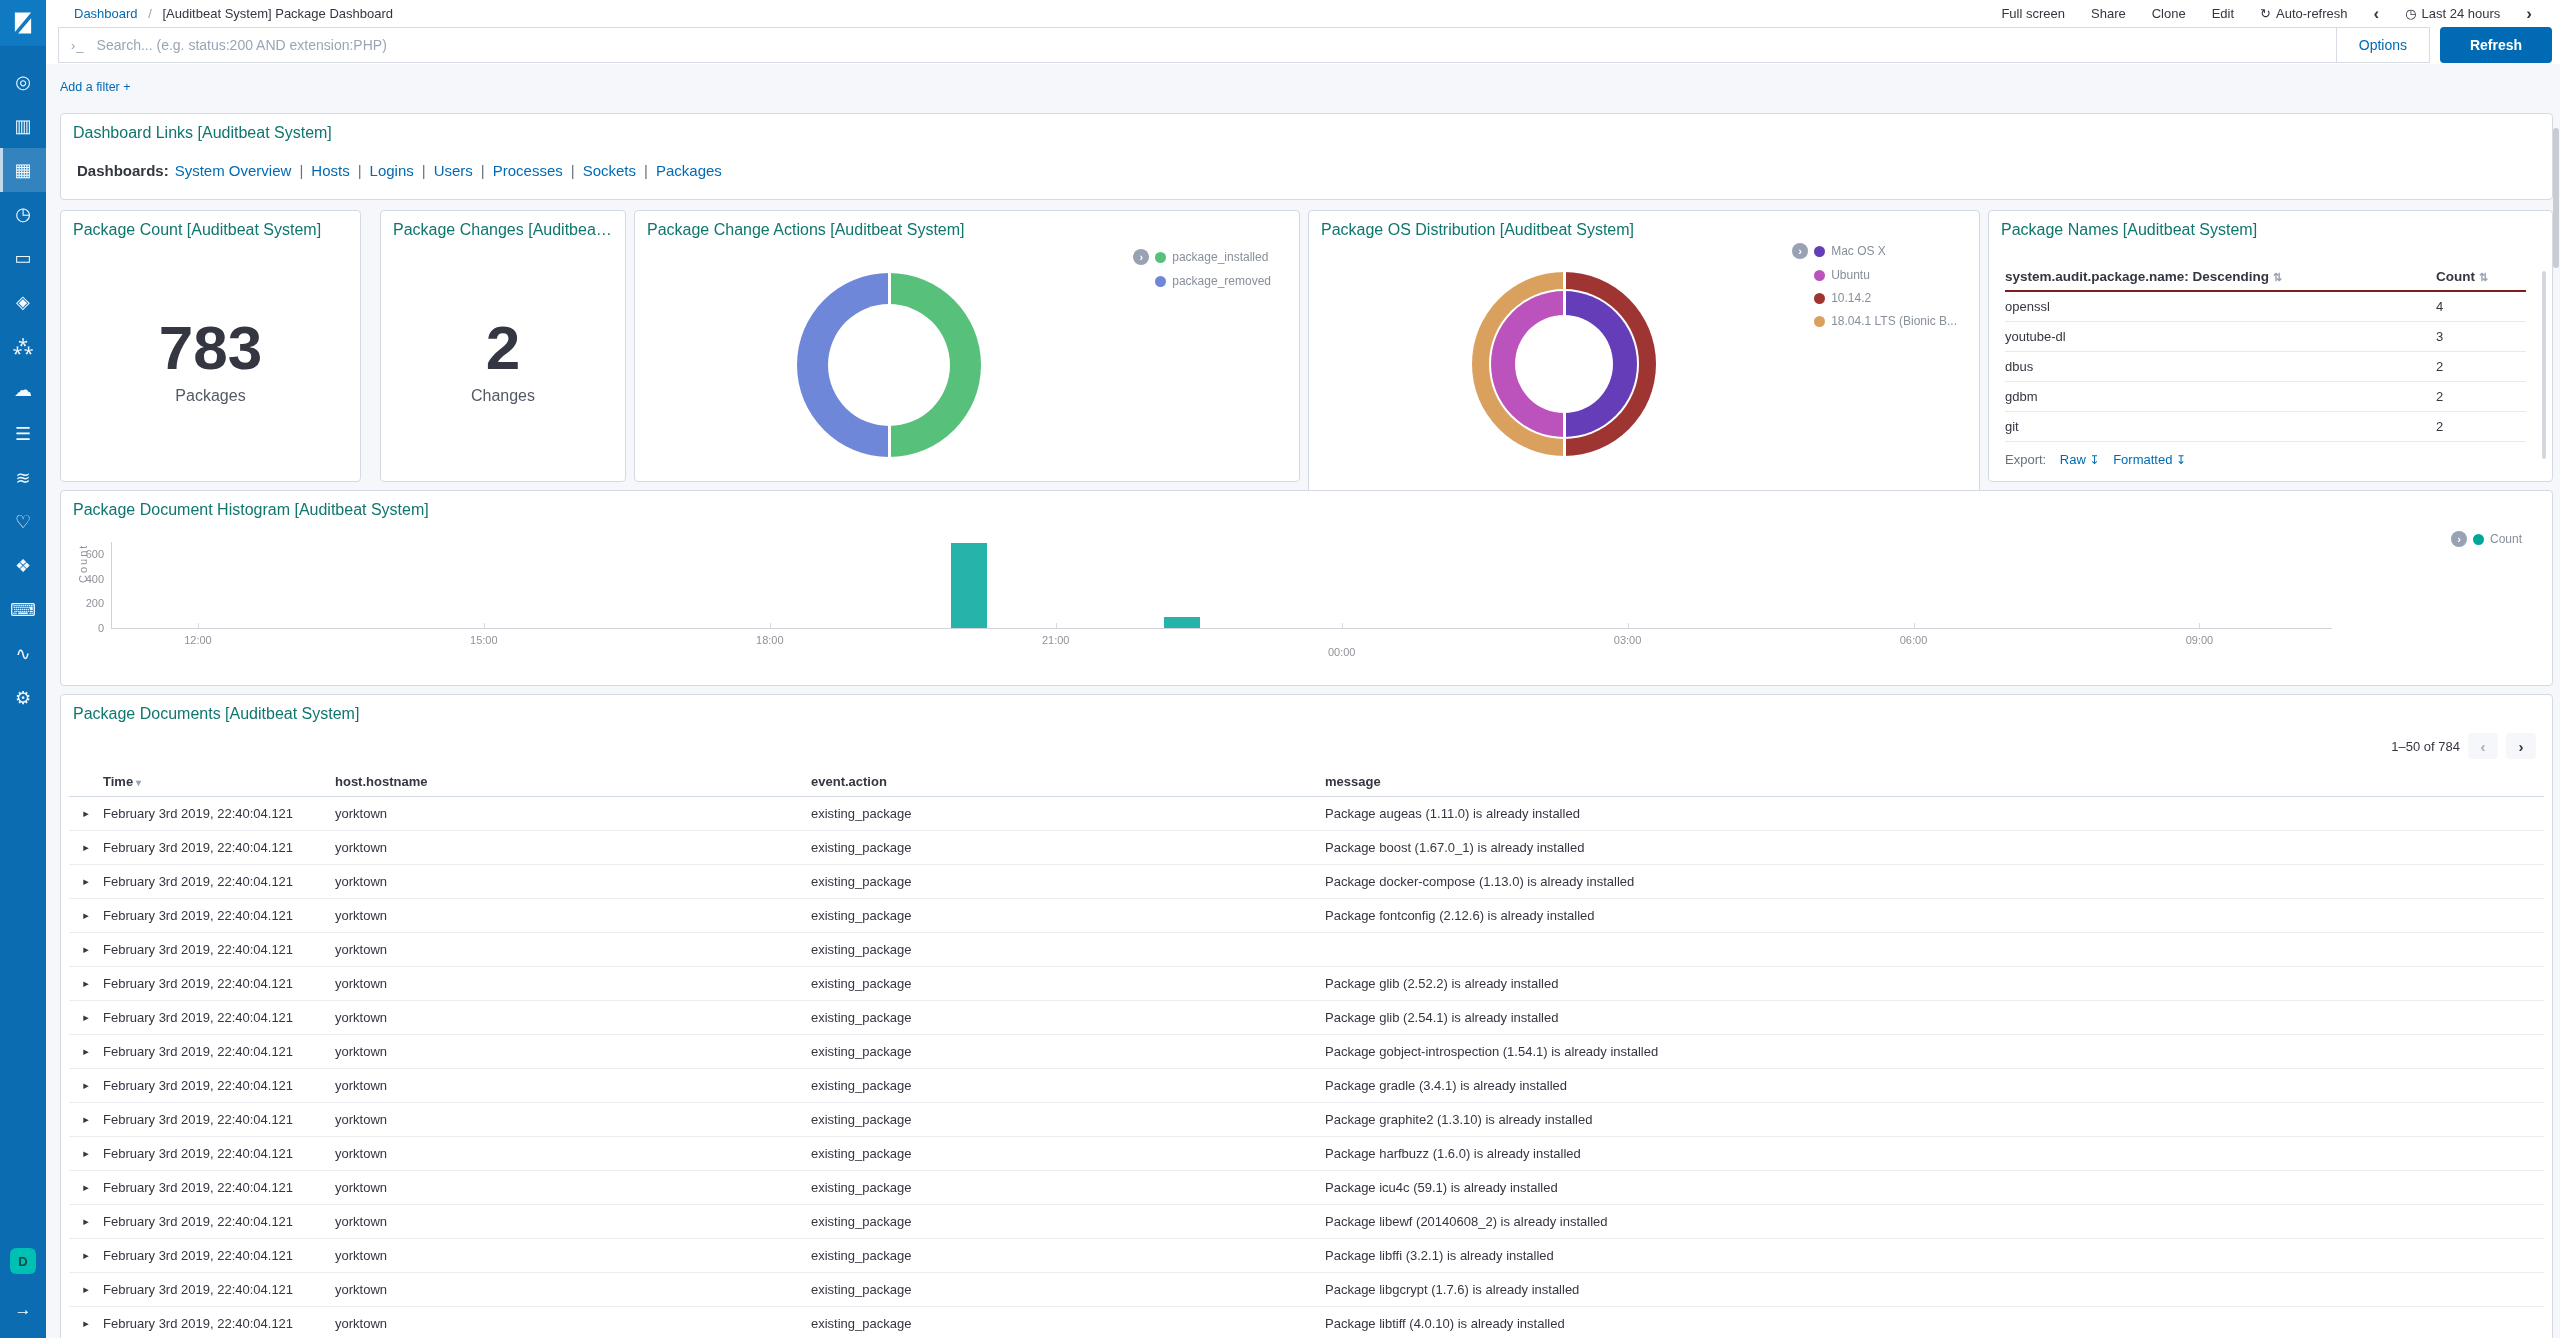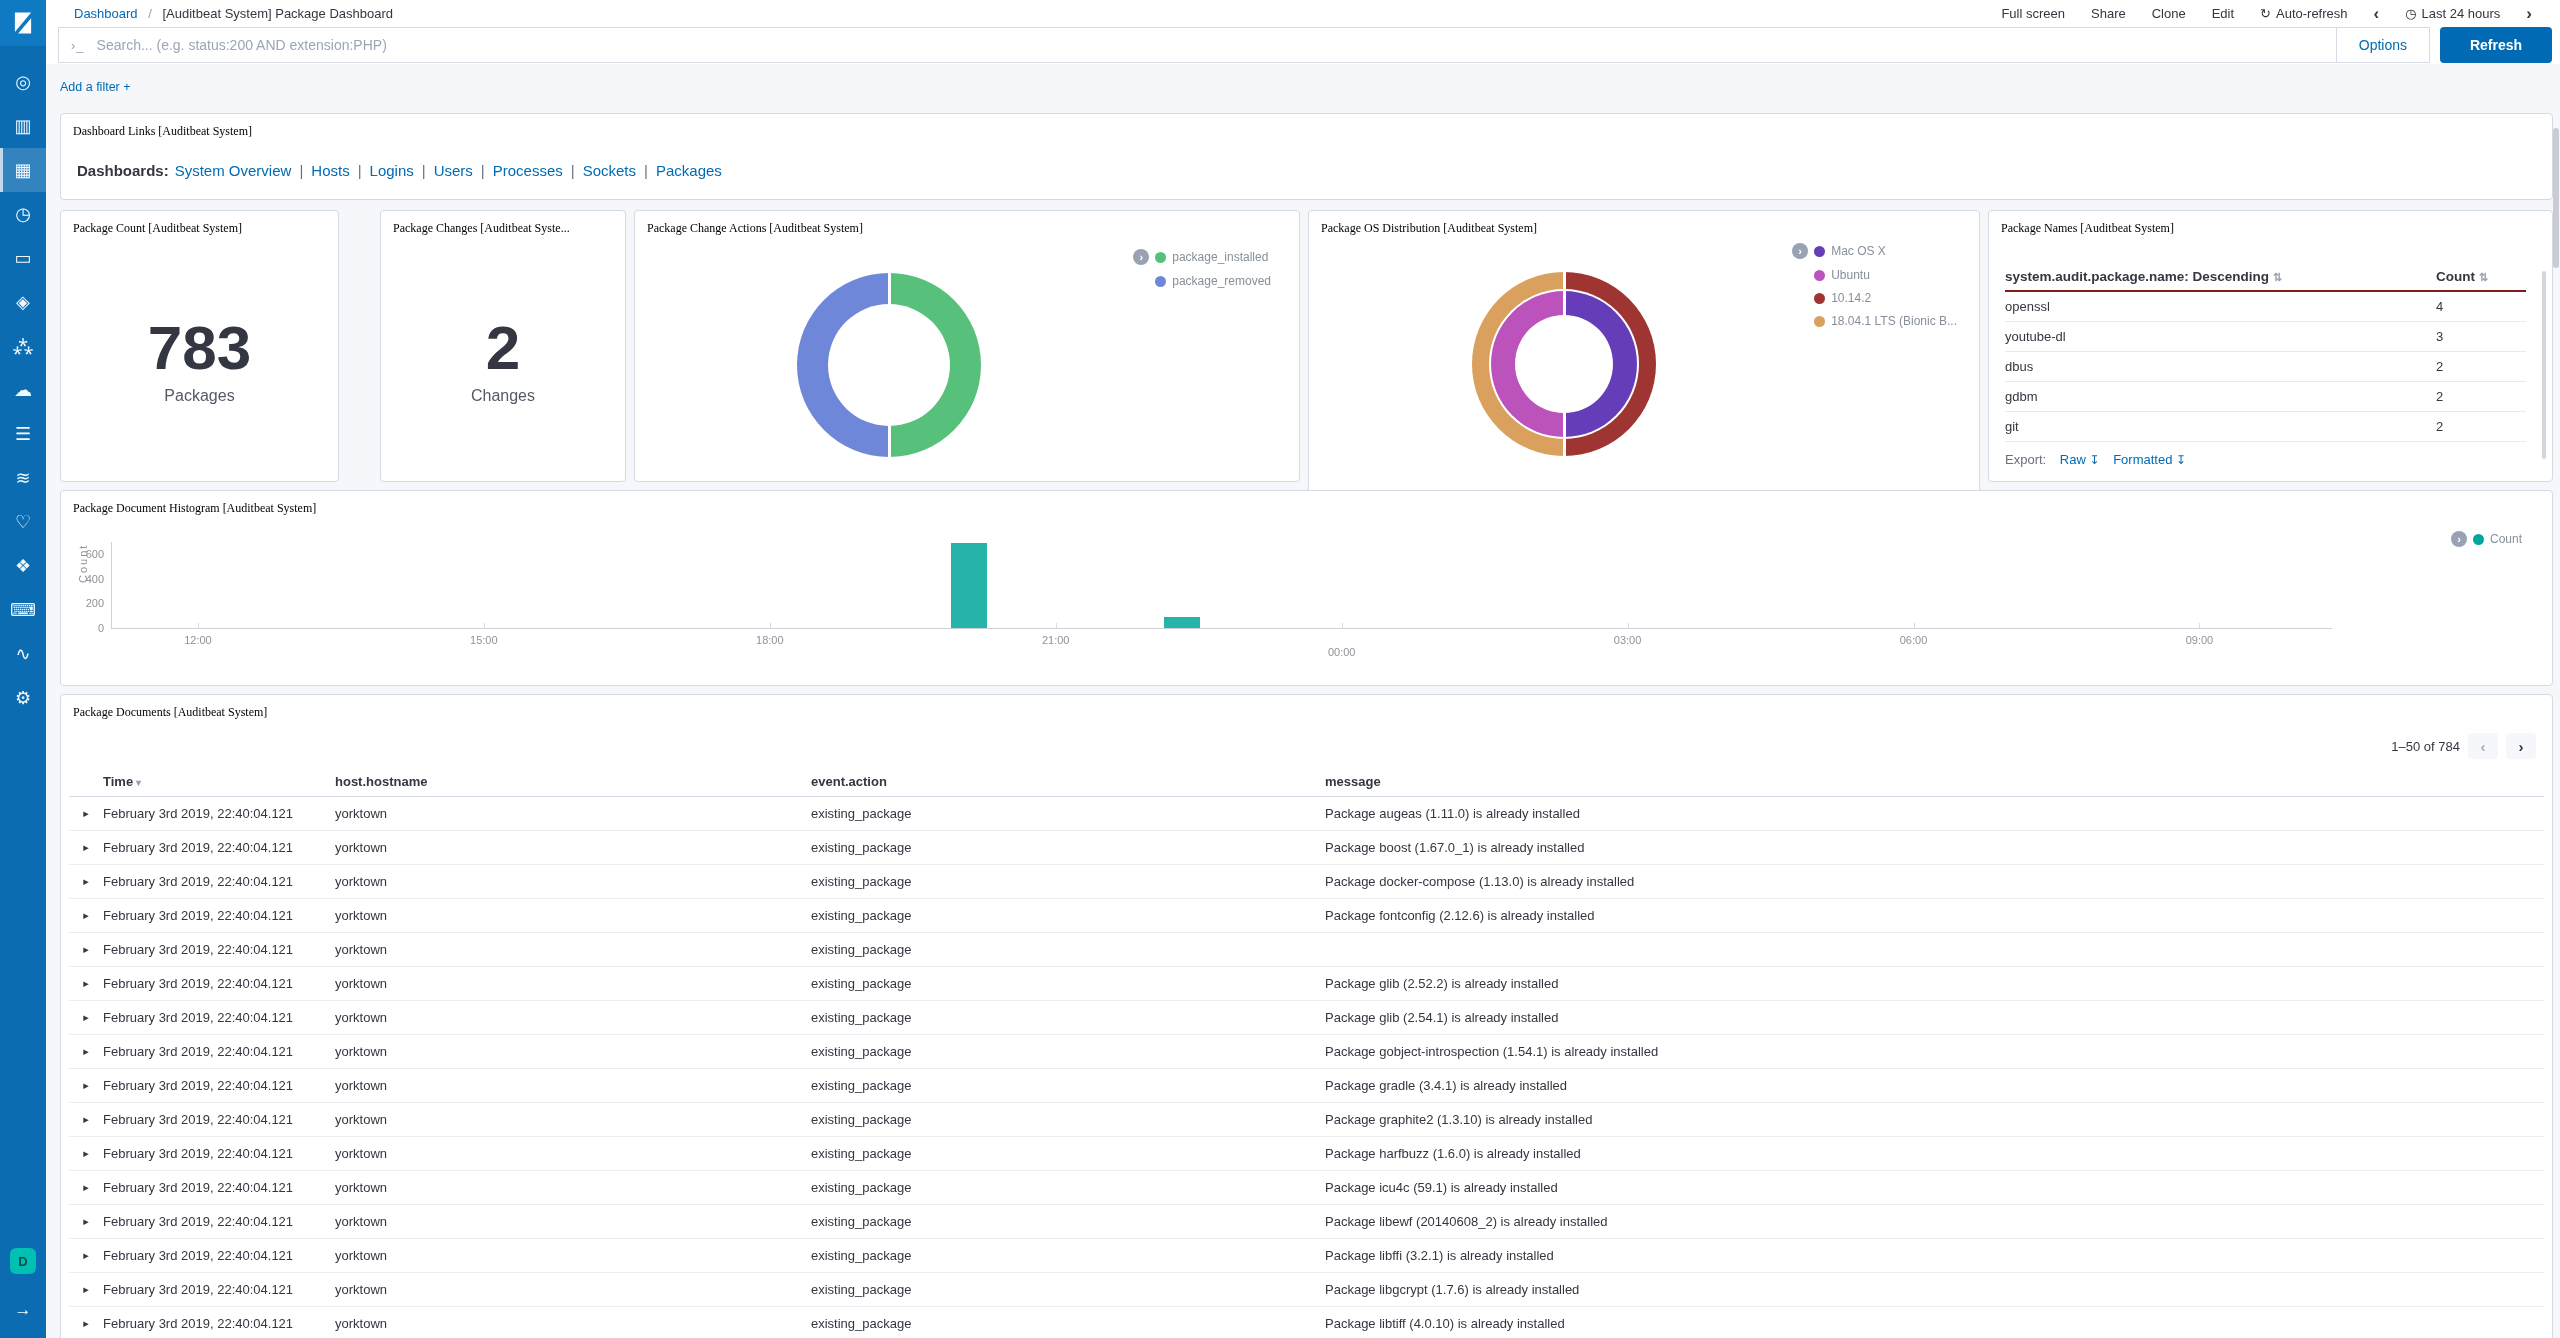--- a/index.html
+++ b/index.html
@@ -39,22 +39,22 @@
   .search-placeholder{color:#9aa5b5;font-size:14px;}
   .options-seg{height:34px;border:1px solid #d6dbe4;display:flex;align-items:center;padding:0 22px;
                color:#006bb4;font-size:14px;cursor:pointer;background:#fff;}
   .refresh-btn{height:36px;min-width:112px;margin-left:10px;background:#006bb4;color:#fff;border:none;
                border-radius:4px;font-size:14px;font-weight:bold;cursor:pointer;font-family:inherit;}
 
   
   .content{position:absolute;left:0;right:0;top:64px;height:1274px;background:#f5f7fa;overflow:hidden;}
   .add-filter{position:absolute;left:14px;top:16px;color:#006bb4;font-size:12.5px;cursor:pointer;}
   .panel{position:absolute;background:#fff;border:1px solid #d3dae6;border-radius:4px;box-sizing:border-box;}
-  .panel h3{margin:0;padding:10px 12px 0;font-size:12px;font-weight:normal;color:#000000;
-            white-space:nowrap;overflow:hidden;text-overflow:ellipsis;font-family:Liberation Serif, serif;}
+  .panel h3{margin:0;padding:10px 12px 0;font-size:16px;font-weight:normal;color:#0f766e;
+            white-space:nowrap;overflow:hidden;text-overflow:ellipsis;}
 
   
   .links-line{position:absolute;left:16px;top:48px;font-size:15px;}
   .links-prefix{font-weight:bold;color:#343741;margin-right:6px;}
   .dash-link{color:#006bb4;text-decoration:none;cursor:pointer;}
   .link-sep{color:#69707d;margin:0 8px;}
 
   
   .metric-body{position:absolute;inset:30px 0 0 0;display:flex;flex-direction:column;align-items:center;justify-content:center;}
   .metric-value{font-size:62px;font-weight:600;color:#343741;line-height:1;}
@@ -213,21 +213,21 @@
     <div class="content">
       <a class="add-filter">Add a filter +</a>
 
       <section class="panel" style="left:14px;top:49px;width:2493px;height:87px;">
         <h3>Dashboard Links [Auditbeat System]</h3>
         <div class="links-line">
           <span class="links-prefix">Dashboards:</span><span id="dash-links"><a class="dash-link">System Overview</a><span class="link-sep">|</span><a class="dash-link">Hosts</a><span class="link-sep">|</span><a class="dash-link">Logins</a><span class="link-sep">|</span><a class="dash-link">Users</a><span class="link-sep">|</span><a class="dash-link">Processes</a><span class="link-sep">|</span><a class="dash-link">Sockets</a><span class="link-sep">|</span><a class="dash-link">Packages</a></span>
         </div>
       </section>
 
-      <section class="panel" style="left:14px;top:146px;width:279px;height:272px;">
+      <section class="panel" style="left:14px;top:146px;width:301px;height:272px;">
         <h3>Package Count [Auditbeat System]</h3>
         <div class="metric-body">
           <div class="metric-value">783</div>
           <div class="metric-label">Packages</div>
         </div>
       </section>
 
       <section class="panel" style="left:334px;top:146px;width:246px;height:272px;">
         <h3>Package Changes [Auditbeat Syste...</h3>
         <div class="metric-body">

